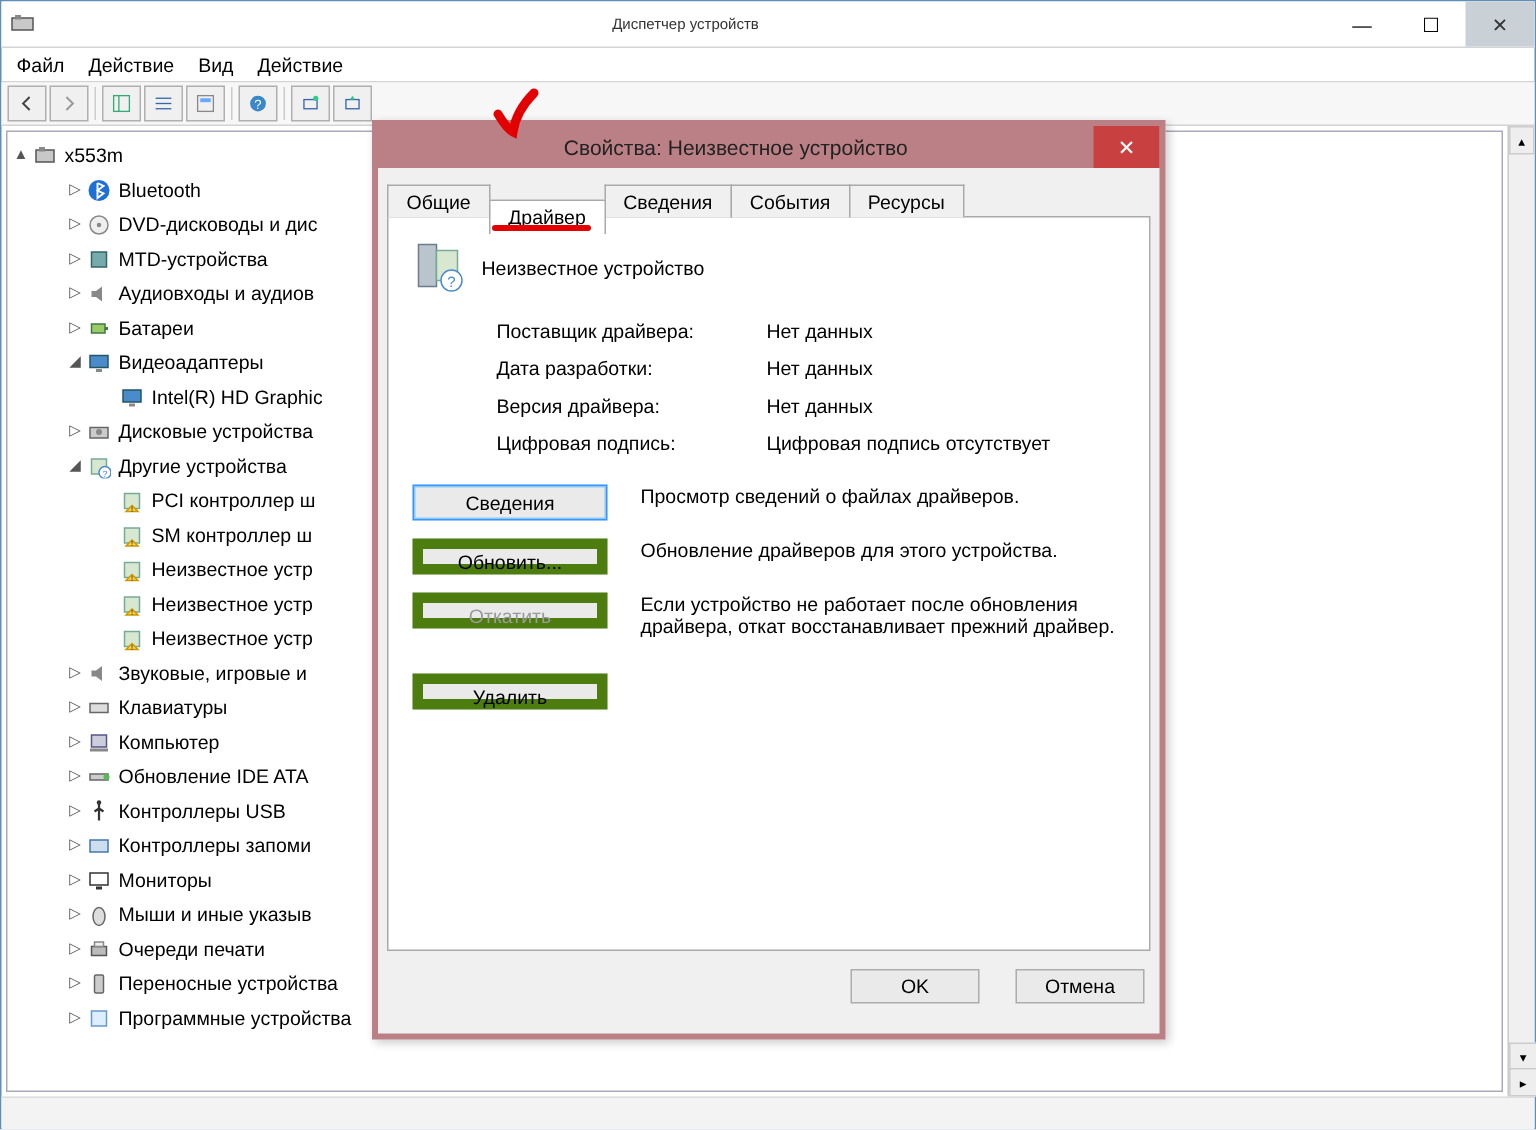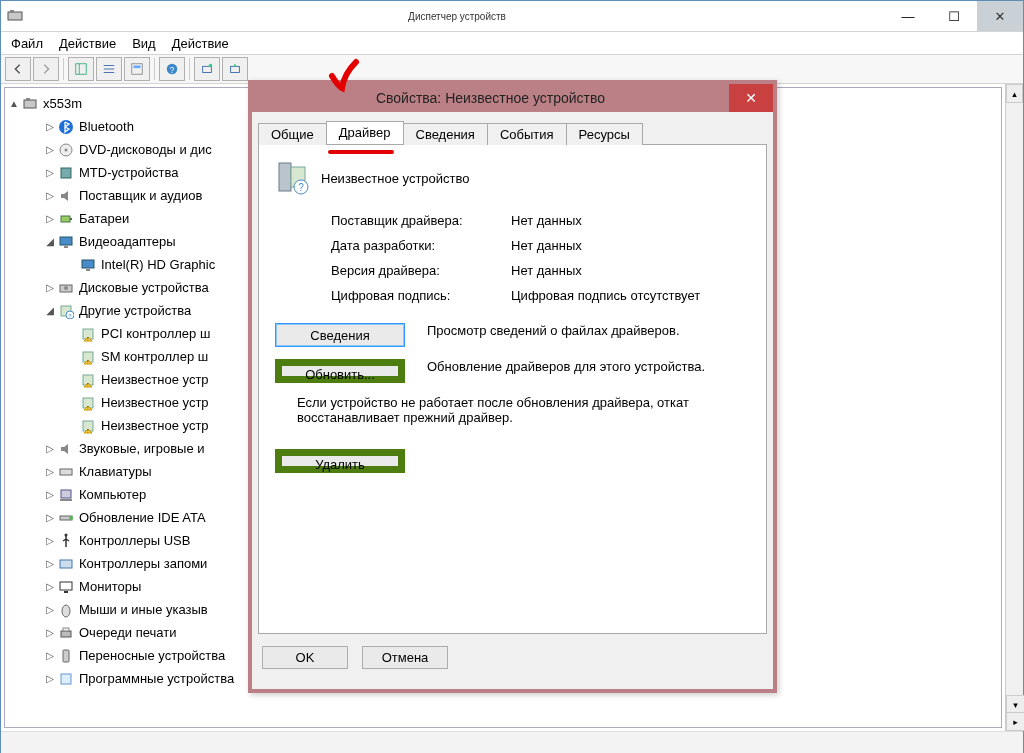--- a/index.html
+++ b/index.html
@@ -30,33 +30,33 @@
 .vscroll .right{position:absolute;bottom:0;width:100%;height:17px;border:1px solid #ccc;background:#eee;font-size:9px;display:flex;align-items:center;justify-content:center}
 .statusbar{height:24px;border-top:1px solid #ddd;background:#f3f3f3}
 
 
 .dialog{position:absolute;left:247px;top:79px;width:521px;height:605px;border:4px solid #bb8086;background:#f0f0f0;box-shadow:2px 2px 6px rgba(0,0,0,0.2);z-index:10}
 .dlg-title{height:28px;background:#bb8086;display:flex;align-items:center}
 .dlg-title .t{flex:1;text-align:center;color:#222;font-size:14px}
 .dlg-title .close{width:44px;height:100%;background:#c94040;color:#fff;display:flex;align-items:center;justify-content:center;font-size:14px}
 .tabs{display:flex;align-items:flex-end;height:26px;padding:6px 6px 0 6px;position:relative}
 .tab{padding:3px 12px;border:1px solid #a9a9a9;border-bottom:none;background:#f0f0f0;margin-right:-1px;position:relative;top:1px;font-size:13px}
-.tab.active{background:#fff;top:0;padding-bottom:4px;z-index:2}
+.tab.active{background:#fff;top:12px;padding-bottom:4px;z-index:2}
 .tab-panel{border:1px solid #a9a9a9;margin:0 6px 6px 6px;background:#fff;height:490px;padding:16px;box-sizing:border-box}
 .dev-header{display:flex;align-items:center;margin-bottom:18px}
 .dev-icon{width:34px;height:34px;margin-right:12px}
 .info-row{display:flex;margin-bottom:10px}
 .info-label{width:180px;padding-left:56px}
 .info-val{flex:1}
 .action-row{display:flex;align-items:flex-start;margin-top:12px}
 .action-row button{width:130px;height:24px;border:7px solid #4d7c0f;background:#eaeaea;font-family:inherit;font-size:13px}
 .action-row button.focus{border:1px solid #3399ff;box-shadow:0 0 0 1px #8cc7f5 inset}
 .action-row button:disabled{color:#9a9a9a}
 .action-desc{margin-left:22px;flex:1;font-size:13px}
-.dlg-buttons{display:flex;justify-content:flex-start;gap:14px;padding:6px 10px}
+.dlg-buttons{display:flex;justify-content:flex-end;gap:24px;padding:6px 10px}
 .dlg-buttons button{width:86px;height:23px;border:1px solid #adadad;background:#eaeaea;font-family:inherit;font-size:13px}
 
 
 .checkmark{position:absolute;left:325px;top:55px;z-index:20;pointer-events:none}
 .checkmark svg{width:40px;height:40px}
 .red-underline{position:absolute;left:327px;top:149px;width:66px;height:4px;background:#e30000;border-radius:2px;z-index:20;pointer-events:none}
 </style>
 </head>
 <body>
 
@@ -183,21 +183,21 @@
             <span class="label">MTD-устройства</span>
           </li>
           <li>
             <span class="indent" style="width:36px"></span>
             <span class="arrow">▷</span>
             <span class="node-icon">
               <svg viewBox="0 0 16 16" width="16" height="16">
                 <path d="M3 6v4h3l4 3V3L6 6z" fill="#888"></path>
               </svg>
             </span>
-            <span class="label">Поставщик и аудиов</span>
+            <span class="label">Аудиовходы и аудиов</span>
           </li>
           <li>
             <span class="indent" style="width:36px"></span>
             <span class="arrow">▷</span>
             <span class="node-icon">
               <svg viewBox="0 0 16 16" width="16" height="16">
                 <rect x="3" y="5" width="9" height="6" fill="#9c6" stroke="#474"></rect>
                 <rect x="12" y="7" width="2" height="2" fill="#474"></rect>
               </svg>
             </span>
@@ -486,20 +486,21 @@
       <div id="action-rows" style="margin-top:20px">
           <div class="action-row">
             <button class="focus">Сведения</button>
             <div class="action-desc">Просмотр сведений о файлах драйверов.</div>
           </div>
           <div class="action-row">
             <button>Обновить...</button>
             <div class="action-desc">Обновление драйверов для этого устройства.</div>
           </div>
           <div class="action-row">
+            <button disabled="">Откатить</button>
             <div class="action-desc">Если устройство не работает после обновления драйвера, откат восстанавливает прежний драйвер.</div>
           </div>
           <div class="action-row">
           </div>
           <div class="action-row">
             <button>Удалить</button>
           </div>
         </div>
     </div>
     <div class="dlg-buttons">

